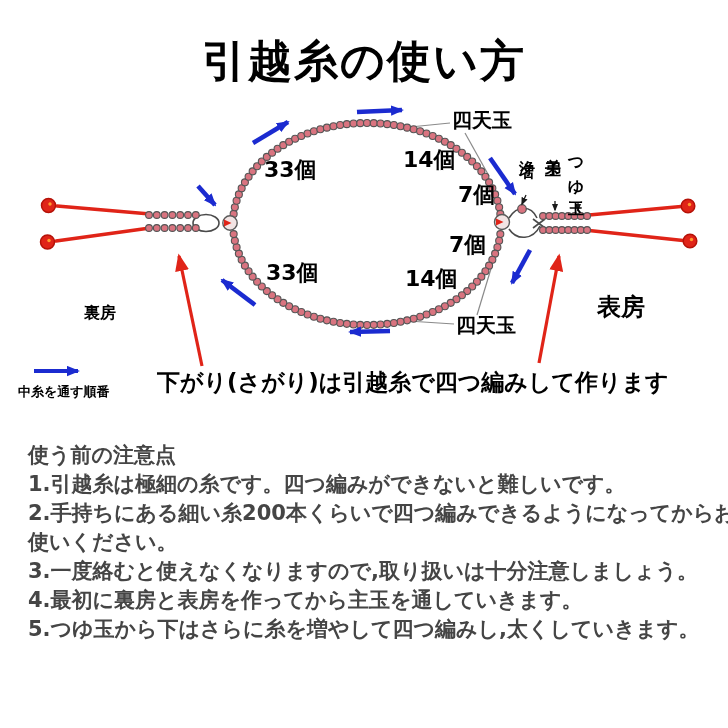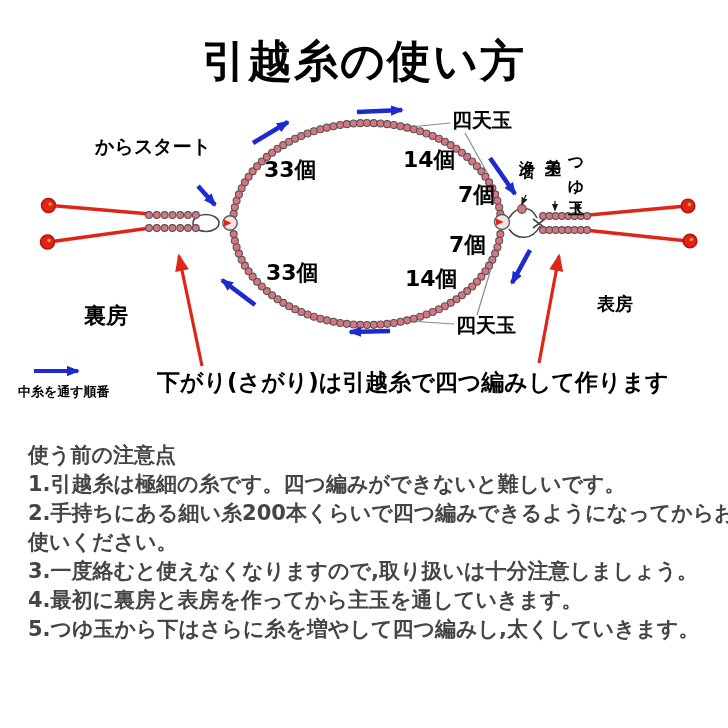--- a/index.html
+++ b/index.html
@@ -248,39 +248,38 @@
   <g>
     <line class="arrow-black" x1="526" y1="195" x2="522" y2="204"></line>
     <line class="arrow-black" x1="555" y1="201" x2="555" y2="210"></line>
     <line class="arrow-black" x1="578" y1="202" x2="578" y2="210"></line>
   </g>
 </svg>
 
 <div class="lbl title">引越糸の使い方</div>
 
 <div class="lbl" style="left:95px;top:136px;font-size:19px">
-  <div>からスタート</div>
 </div>
 
 <div class="lbl" style="left:264px;top:158px;font-size:22px">33個</div>
 <div class="lbl" style="left:403px;top:148px;font-size:22px">14個</div>
 <div class="lbl" style="left:458px;top:183px;font-size:22px">7個</div>
 <div class="lbl" style="left:449px;top:233px;font-size:22px">7個</div>
 <div class="lbl" style="left:266px;top:261px;font-size:22px">33個</div>
 <div class="lbl" style="left:405px;top:267px;font-size:22px">14個</div>
 
 <div class="lbl" style="left:452px;top:109px;font-size:20px">四天玉</div>
 <div class="lbl" style="left:456px;top:314px;font-size:20px">四天玉</div>
 
 <div class="lbl vert" style="left:519px;top:147px;font-size:16px">浄名</div>
 <div class="lbl vert" style="left:545px;top:146px;font-size:16px;letter-spacing:2px">弟子玉</div>
 <div class="lbl vert" style="left:568px;top:148px;font-size:16px;letter-spacing:2px">つゆ玉</div>
 
-<div class="lbl" style="left:84px;top:304px;font-size:22px">裏房</div>
-<div class="lbl" style="left:597px;top:294px;font-size:18px">表房</div>
+<div class="lbl" style="left:84px;top:304px;font-size:16px">裏房</div>
+<div class="lbl" style="left:597px;top:294px;font-size:24px">表房</div>
 
 <div class="lbl" style="left:157px;top:370px;font-size:23px">下がり(さがり)は引越糸で四つ編みして作ります</div>
 <div class="lbl" style="left:18px;top:385px;font-size:13px">中糸を通す順番</div>
 
 <div class="notes-block">
   <div>使う前の注意点</div>
   <div>1.引越糸は極細の糸です。四つ編みができないと難しいです。</div>
   <div>2.手持ちにある細い糸200本くらいで四つ編みできるようになってからお</div>
   <div>使いください。</div>
   <div>3.一度絡むと使えなくなりますので,取り扱いは十分注意しましょう。</div>

